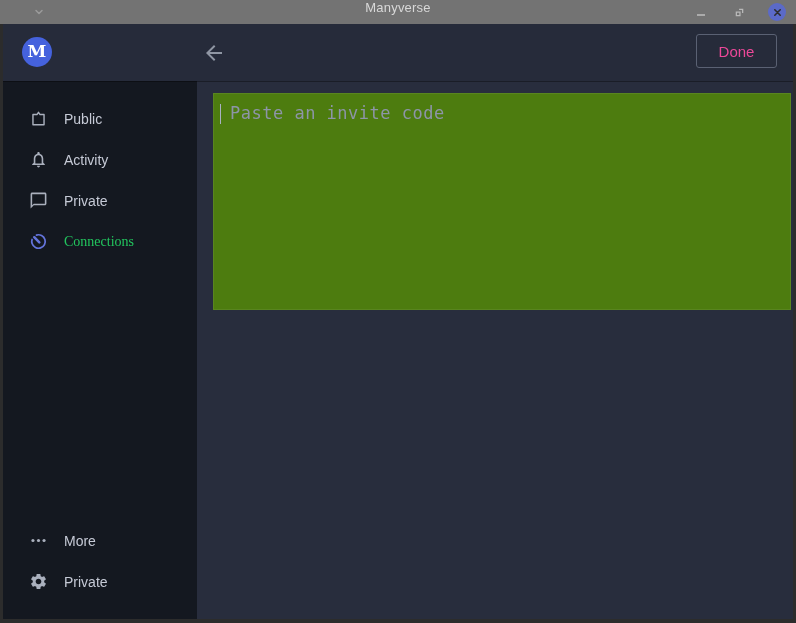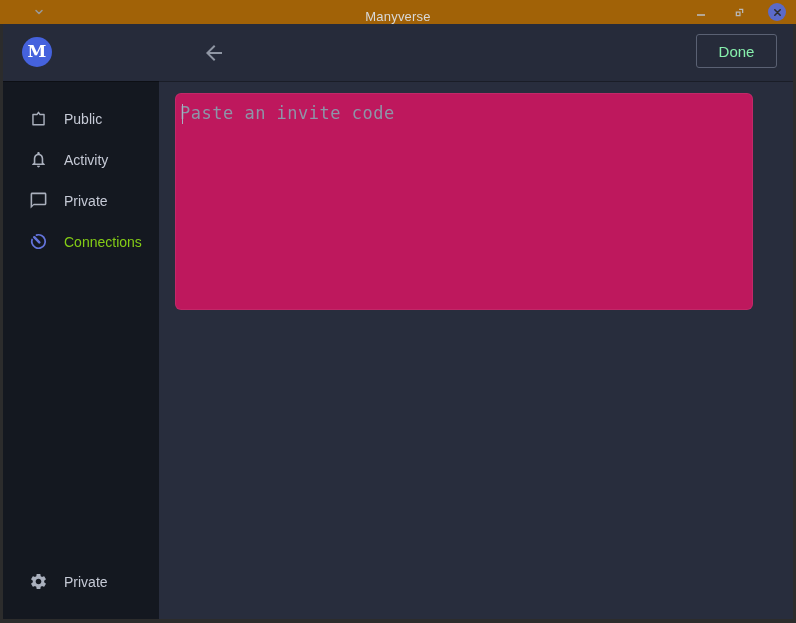--- a/index.html
+++ b/index.html
@@ -2,54 +2,54 @@
 <html><head>
 <meta charset="utf-8">
 <style>
   * { margin:0; padding:0; box-sizing:border-box; }
   html,body { width:796px; height:623px; overflow:hidden; }
   body { font-family:"Liberation Sans", sans-serif; background:#2c2c2c; }
 
   .window { width:796px; height:623px; background:#2c2c2c; display:flex; flex-direction:column; }
 
   
-  .titlebar { height:24px; background:#a16207; display:flex; align-items:flex-end; position:relative; flex:0 0 auto; }
+  .titlebar { height:24px; background:#737373; display:flex; align-items:flex-start; position:relative; flex:0 0 auto; }
   .tb-chevron { position:absolute; left:30px; top:3px; width:18px; height:18px; display:flex; align-items:center; justify-content:center; color:#9a9a9a; cursor:pointer; }
   .tb-title { flex:1; text-align:center; font-size:13px; color:#d8d8d8; letter-spacing:0.2px; }
   .tb-buttons { position:absolute; right:10px; top:0; height:24px; display:flex; align-items:center; gap:20px; }
   .tb-btn { width:18px; height:18px; display:flex; align-items:center; justify-content:center; color:#b9b9b9; cursor:pointer; }
   .tb-min { font-size:13px; }
   .tb-close { width:18px; height:18px; border-radius:50%; background:#5b6ac8; color:#2d2d2d; font-size:11px; font-weight:bold; line-height:1; }
 
   
   .win-body { flex:1; display:flex; flex-direction:column; border-left:3px solid #2c2c2c; border-right:3px solid #2c2c2c; border-bottom:4px solid #2c2c2c; min-height:0; }
 
   
   .app-header { height:57px; background:#262b3a; position:relative; flex:0 0 auto; box-shadow:0 1px 0 rgba(0,0,0,0.35); z-index:2; }
   .logo { position:absolute; left:19px; top:13px; width:30px; height:30px; border-radius:50%; background:#4562dd; display:flex; align-items:center; justify-content:center; }
   .logo span { color:#ffffff; font-family:"DejaVu Serif", serif; font-weight:bold; font-size:17px; line-height:1; padding-bottom:1px; }
   .back-btn { position:absolute; left:196px; top:14px; width:30px; height:30px; display:flex; align-items:center; justify-content:center; cursor:pointer; color:#8f96a3; }
-  .done-btn { position:absolute; right:16px; top:10px; width:81px; height:34px; background:transparent; border:1px solid #5a6173; border-radius:3px; color:#86efac; font-size:15px; font-family:"Liberation Sans", sans-serif; cursor:pointer; display:flex; align-items:center; justify-content:center; }
+  .done-btn { position:absolute; right:16px; top:10px; width:81px; height:34px; background:transparent; border:1px solid #5a6173; border-radius:3px; color:#ec4899; font-size:15px; font-family:"Liberation Sans", sans-serif; cursor:pointer; display:flex; align-items:center; justify-content:center; }
 
   
   .content-row { flex:1; display:flex; min-height:0; }
 
   
-  .sidebar { width:156px; background:#141820; display:flex; flex-direction:column; padding-top:17px; padding-bottom:17px; flex:0 0 auto; }
+  .sidebar { width:194px; background:#141820; display:flex; flex-direction:column; padding-top:17px; padding-bottom:17px; flex:0 0 auto; }
   .nav-item { height:41px; display:flex; align-items:center; padding-left:25px; cursor:pointer; }
   .nav-item .icon { width:20px; height:20px; margin-right:16px; display:flex; align-items:center; justify-content:center; color:#aab0bd; flex:0 0 auto; }
   .nav-item .label { font-size:14px; color:#c6cad6; }
   .nav-item.active .icon { color:#6474dc; }
-  .nav-item.active .label { color:#84cc16; }
+  .nav-item.active .label { color:#22c55e;font-family:Liberation Serif, serif; }
   .sidebar .spacer { flex:1; }
 
   
   .main { flex:1; background:#282d3d; position:relative; }
   .invite-wrap { position:absolute; left:16px; top:12px; width:578px; height:217px; }
-  textarea.invite { width:100%; height:100%; background:#be185d; border:1px solid rgba(255,255,255,0.07); border-radius:6px; resize:none; outline:none; padding:9px 4px; font-family:"DejaVu Sans Mono", monospace; font-size:17px; letter-spacing:0.5px; color:#cdd3e0; caret-color:#aeb6c8; }
+  textarea.invite { width:100%; height:100%; background:#4d7c0f; border:1px solid rgba(255,255,255,0.07); border-radius:0; resize:none; outline:none; padding:9px 16px; font-family:"DejaVu Sans Mono", monospace; font-size:17px; letter-spacing:0.5px; color:#cdd3e0; caret-color:#aeb6c8; }
   textarea.invite::placeholder { color:#8d95a8; opacity:1; }
   .caret { position:absolute; left:7px; top:11px; width:1px; height:20px; background:#a9b1c2; }
 
   svg { display:block; }
 </style>
 </head>
 <body>
 
 <div class="window">
 
@@ -129,20 +129,30 @@
             <svg width="19" height="19" viewBox="0 0 24 24">
               <circle cx="12" cy="12" r="8.5" fill="none" stroke="currentColor" stroke-width="2.2" stroke-dasharray="45 8.4" stroke-linecap="round" transform="rotate(-108 12 12)"></circle>
               <path d="M13 13L6.6 6.6" stroke="currentColor" stroke-width="3.2" stroke-linecap="round"></path>
             </svg>
           </span>
           <span class="label">Connections</span>
         </div>
 
         <div class="spacer"></div>
 
+        <div class="nav-item">
+          <span class="icon">
+            <svg width="19" height="19" viewBox="0 0 24 24">
+                <circle cx="5" cy="12" r="2" fill="currentColor"></circle>
+                <circle cx="12" cy="12" r="2" fill="currentColor"></circle>
+                <circle cx="19" cy="12" r="2" fill="currentColor"></circle>
+              </svg>
+          </span>
+          <span class="label">More</span>
+        </div>
 
         <div class="nav-item">
           <span class="icon">
             <svg width="19" height="19" viewBox="0 0 24 24">
                 <path d="M19.14 12.94c.04-.3.06-.61.06-.94 0-.32-.02-.64-.07-.94l2.03-1.58c.18-.14.23-.41.12-.61l-1.92-3.32c-.12-.22-.37-.29-.59-.22l-2.39.96c-.5-.38-1.03-.7-1.62-.94l-.36-2.54c-.04-.24-.24-.41-.48-.41h-3.84c-.24 0-.43.17-.47.41l-.36 2.54c-.59.24-1.13.57-1.62.94l-2.39-.96c-.22-.08-.47 0-.59.22L2.74 8.87c-.12.21-.08.47.12.61l2.03 1.58c-.05.3-.09.63-.09.94s.02.64.07.94l-2.03 1.58c-.18.14-.23.41-.12.61l1.92 3.32c.12.22.37.29.59.22l2.39-.96c.5.38 1.03.7 1.62.94l.36 2.54c.05.24.24.41.48.41h3.84c.24 0 .44-.17.47-.41l.36-2.54c.59-.24 1.13-.56 1.62-.94l2.39.96c.22.08.47 0 .59-.22l1.92-3.32c.12-.22.07-.47-.12-.61l-2.01-1.58zM12 15.6c-1.98 0-3.6-1.62-3.6-3.6s1.62-3.6 3.6-3.6 3.6 1.62 3.6 3.6-1.62 3.6-3.6 3.6z" fill="currentColor"></path>
               </svg>
           </span>
           <span class="label">Private</span>
         </div>
 

